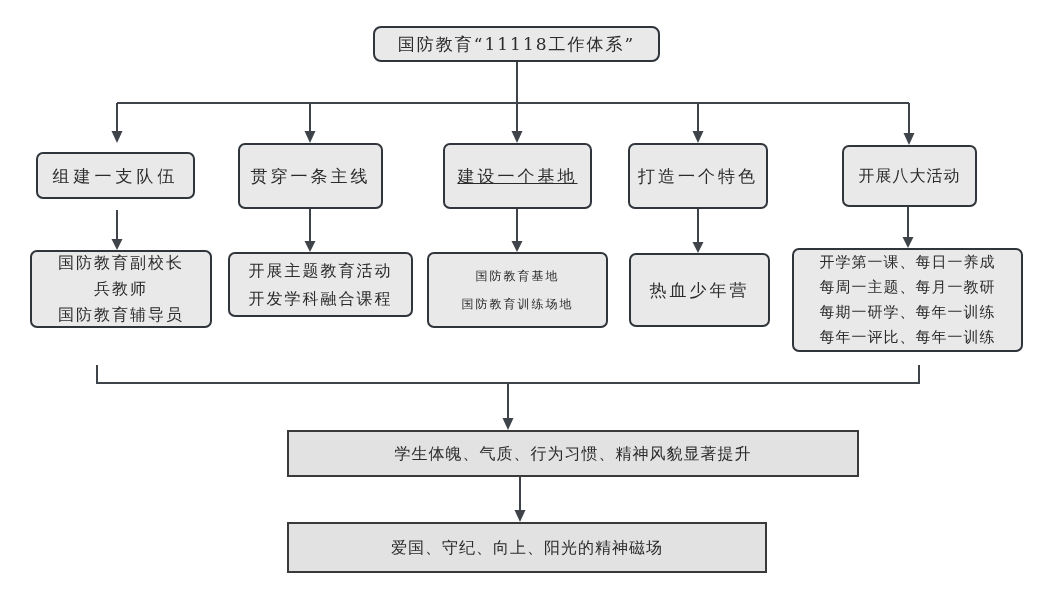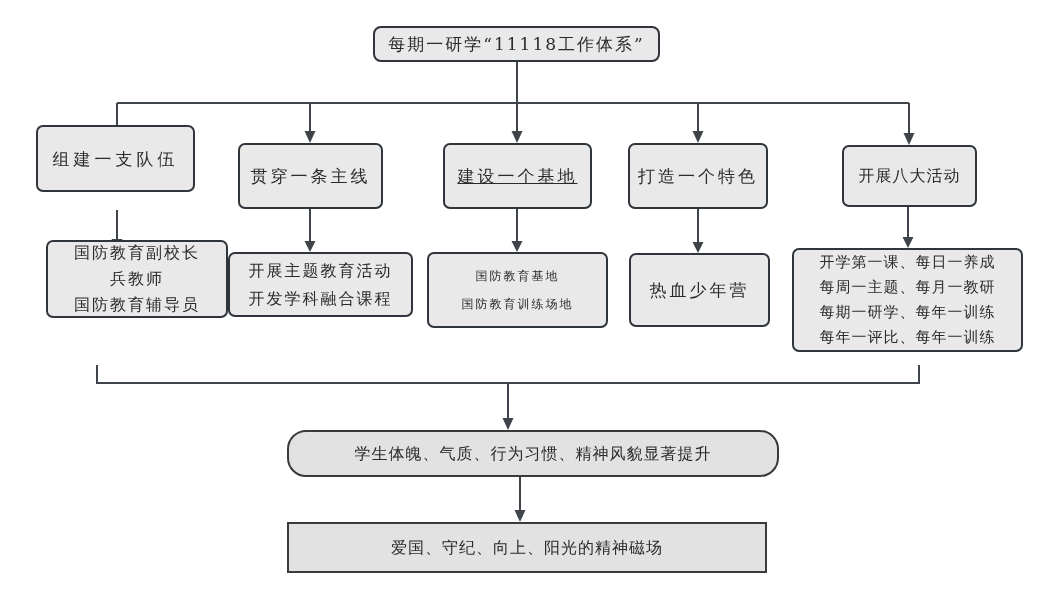--- a/index.html
+++ b/index.html
@@ -32,39 +32,39 @@
     display:flex;flex-direction:column;
     align-items:center;justify-content:center;
     text-align:center;
     line-height:26px;
   }
   .serif{font-family:"DejaVu Serif","Liberation Serif",serif;}
   .sans{font-family:"Liberation Sans","DejaVu Sans",sans-serif;}
   
   #box-root{left:373px;top:26px;width:287px;height:36px;font-size:17px;letter-spacing:2px;border-radius:8px;}
   
-  #box-b1{left:36px; top:125px;width:159px;height:67px;font-size:17px;letter-spacing:4px;}
+  #box-b1{left:36px; top:152px;width:159px;height:47px;font-size:17px;letter-spacing:4px;}
   #box-b2{left:238px;top:143px;width:145px;height:66px;font-size:17px;letter-spacing:3px;}
   #box-b3{left:443px;top:143px;width:149px;height:66px;font-size:17px;letter-spacing:3px;text-decoration:underline;}
   #box-b4{left:628px;top:143px;width:140px;height:66px;font-size:17px;letter-spacing:3px;}
   #box-b5{left:842px;top:145px;width:135px;height:62px;font-size:16px;letter-spacing:1px;}
   
-  #box-d1{left:30px; top:240px;width:182px;height:78px;font-size:16px;letter-spacing:2px;margin-left:16px;}
+  #box-d1{left:30px; top:250px;width:182px;height:78px;font-size:16px;letter-spacing:2px;}
   #box-d2{left:228px;top:252px;width:185px;height:65px;font-size:16px;letter-spacing:2px;line-height:28px;}
   #box-d3{left:427px;top:252px;width:181px;height:76px;font-size:12px;letter-spacing:2px;line-height:28px;}
   #box-d4{left:629px;top:253px;width:141px;height:74px;font-size:17px;letter-spacing:3px;}
   #box-d5{left:792px;top:248px;width:231px;height:104px;font-size:15px;letter-spacing:1px;line-height:25px;align-items:center;}
   
   .outcome{
     border-radius:0;
     background:var(--outcome-fill);
     border:2px solid var(--outcome-border);
     font-size:16px;letter-spacing:1px;
   }
-  #box-o1{left:287px;top:430px;width:492px;height:47px;border-radius:19px;}
+  #box-o1{left:287px;top:430px;width:572px;height:47px;}
   #box-o2{left:287px;top:522px;width:480px;height:51px;}
 </style>
 </head>
 <body>
 
 <div id="canvas">
 
   <svg id="wires" width="1061" height="600" viewBox="0 0 1061 600">
 
     <path class="wire" d="M517 62 V103"></path>
@@ -94,21 +94,21 @@
 
     <path class="wire" d="M97 365 V383 H919 V365"></path>
     <path class="wire" d="M508 383 V419"></path>
     <polygon class="arrowhead" points="502.5,418 513.5,418 508,430"></polygon>
 
     <path class="wire" d="M520 477 V511"></path>
     <polygon class="arrowhead" points="514.5,510 525.5,510 520,522"></polygon>
   </svg>
 
   <div class="node serif" id="box-root">
-    <span>每期一研学“11118工作体系”</span>
+    <span>国防教育“11118工作体系”</span>
   </div>
 
   <div class="node serif" id="box-b1">
     <span>组建一支队伍</span>
   </div>
   <div class="node serif" id="box-b2">
     <span>贯穿一条主线</span>
   </div>
   <div class="node serif" id="box-b3">
     <span>建设一个基地</span>

